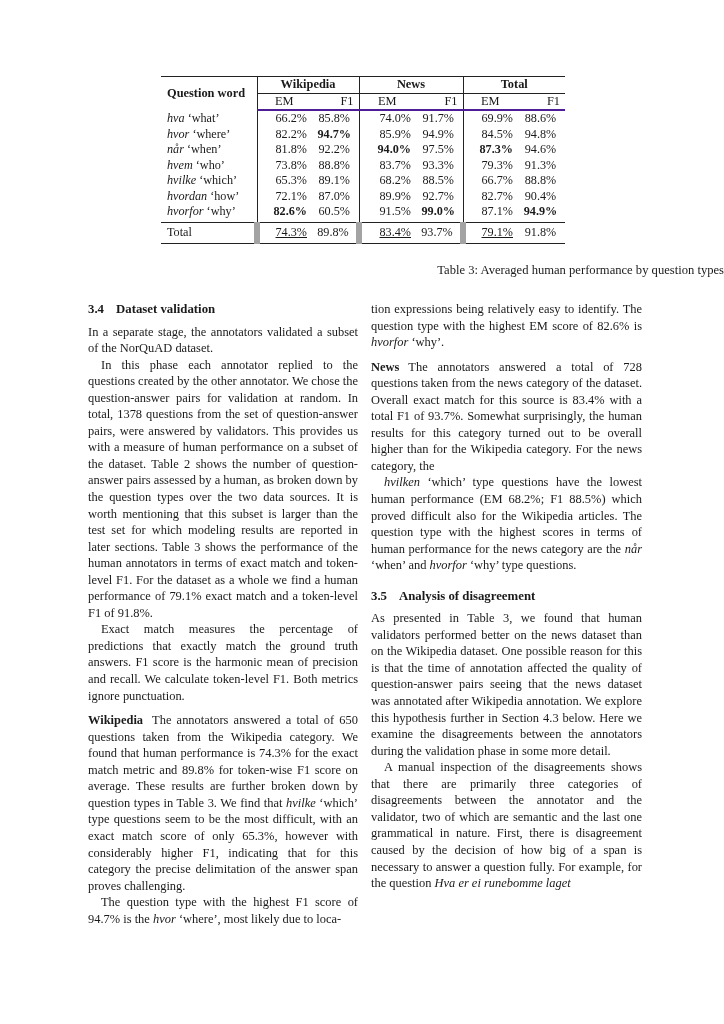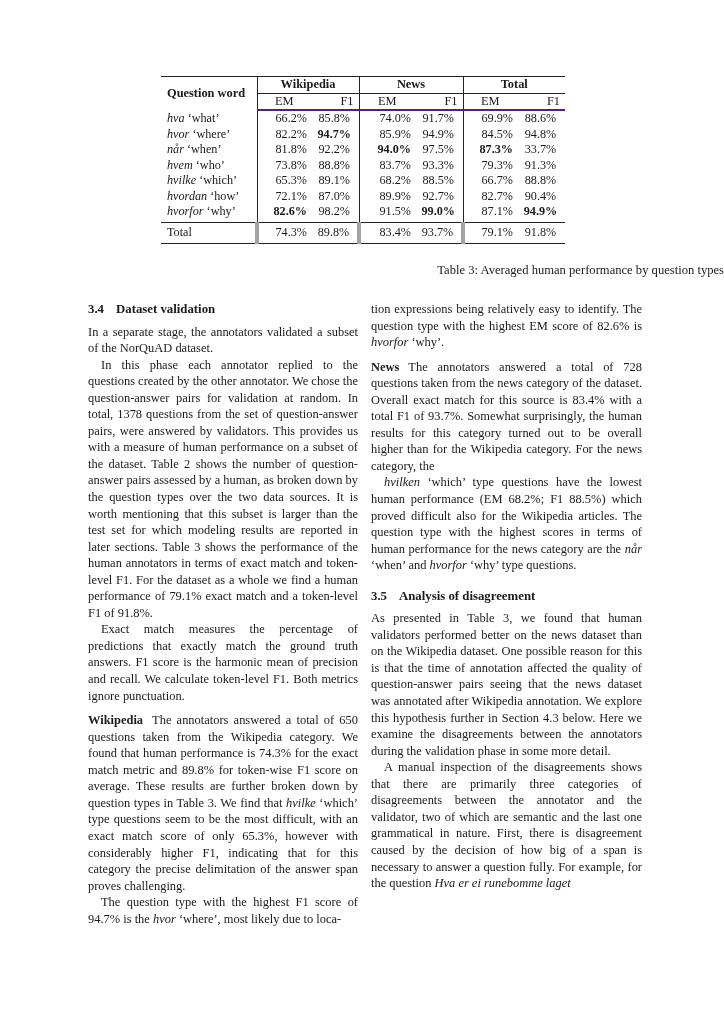--- a/index.html
+++ b/index.html
@@ -24,21 +24,21 @@
   table.res .sub.f1 { text-align: right; padding-right: 5px; }
   table.res .sub.em { text-align: center; }
   table.res tr.subrow th { border-bottom: 2px solid #4c1d95; }
   table.res .vl { border-left: 1px solid #222; }
   table.res td.q { text-align: left; padding-left: 6px; }
   table.res td.n { text-align: right; }
   table.res td.nr { text-align: center; padding-right: 5px; }
   table.res td b, .bold { font-weight: bold; }
   table.res tbody.body tr:last-child td { padding-bottom: 2px; }
   table.res tbody.total tr td { border-top: 1.6px solid #222; border-bottom: 1.6px solid #222; padding-top: 2px; padding-bottom: 3px; }
-  table.res tbody.total td.vlt { border-left: 4px solid #a3a3a3; }
+  table.res tbody.total td.vlt { border-left: 6px solid #a3a3a3; text-decoration: underline; }
   .it { font-style: italic; }
 
   .caption {
     position: absolute; left: 0; width: 724px; top: 263px; text-align: right;
     font-size: 12.6px;
   }
 
   
   .col { position: absolute; top: 301px; width: 270px; font-size: 12.45px; line-height: 16.55px; text-align: justify; }
   .col.left { left: 88px; }
@@ -102,21 +102,21 @@
             <td class="n vl">84.5%</td>
             <td class="nr">94.8%</td>
           </tr>
           <tr>
             <td class="q"><span class="it">når</span> <span>‘when’</span></td>
             <td class="n vl">81.8%</td>
             <td class="nr">92.2%</td>
             <td class="n vl bold">94.0%</td>
             <td class="nr">97.5%</td>
             <td class="n vl bold">87.3%</td>
-            <td class="nr">33.7%</td>
+            <td class="nr">94.6%</td>
           </tr>
           <tr>
             <td class="q"><span class="it">hvem</span> <span>‘who’</span></td>
             <td class="n vl">73.8%</td>
             <td class="nr">88.8%</td>
             <td class="n vl">83.7%</td>
             <td class="nr">93.3%</td>
             <td class="n vl">79.3%</td>
             <td class="nr">91.3%</td>
           </tr>
@@ -134,21 +134,21 @@
             <td class="n vl">72.1%</td>
             <td class="nr">87.0%</td>
             <td class="n vl">89.9%</td>
             <td class="nr">92.7%</td>
             <td class="n vl">82.7%</td>
             <td class="nr">90.4%</td>
           </tr>
           <tr>
             <td class="q"><span class="it">hvorfor</span> <span>‘why’</span></td>
             <td class="n vl bold">82.6%</td>
-            <td class="nr">98.2%</td>
+            <td class="nr">60.5%</td>
             <td class="n vl">91.5%</td>
             <td class="nr bold">99.0%</td>
             <td class="n vl">87.1%</td>
             <td class="nr bold">94.9%</td>
           </tr>
         </tbody>
       <tbody class="total">
         <tr>
           <td class="q">Total</td>
           <td class="n vlt">74.3%</td>

